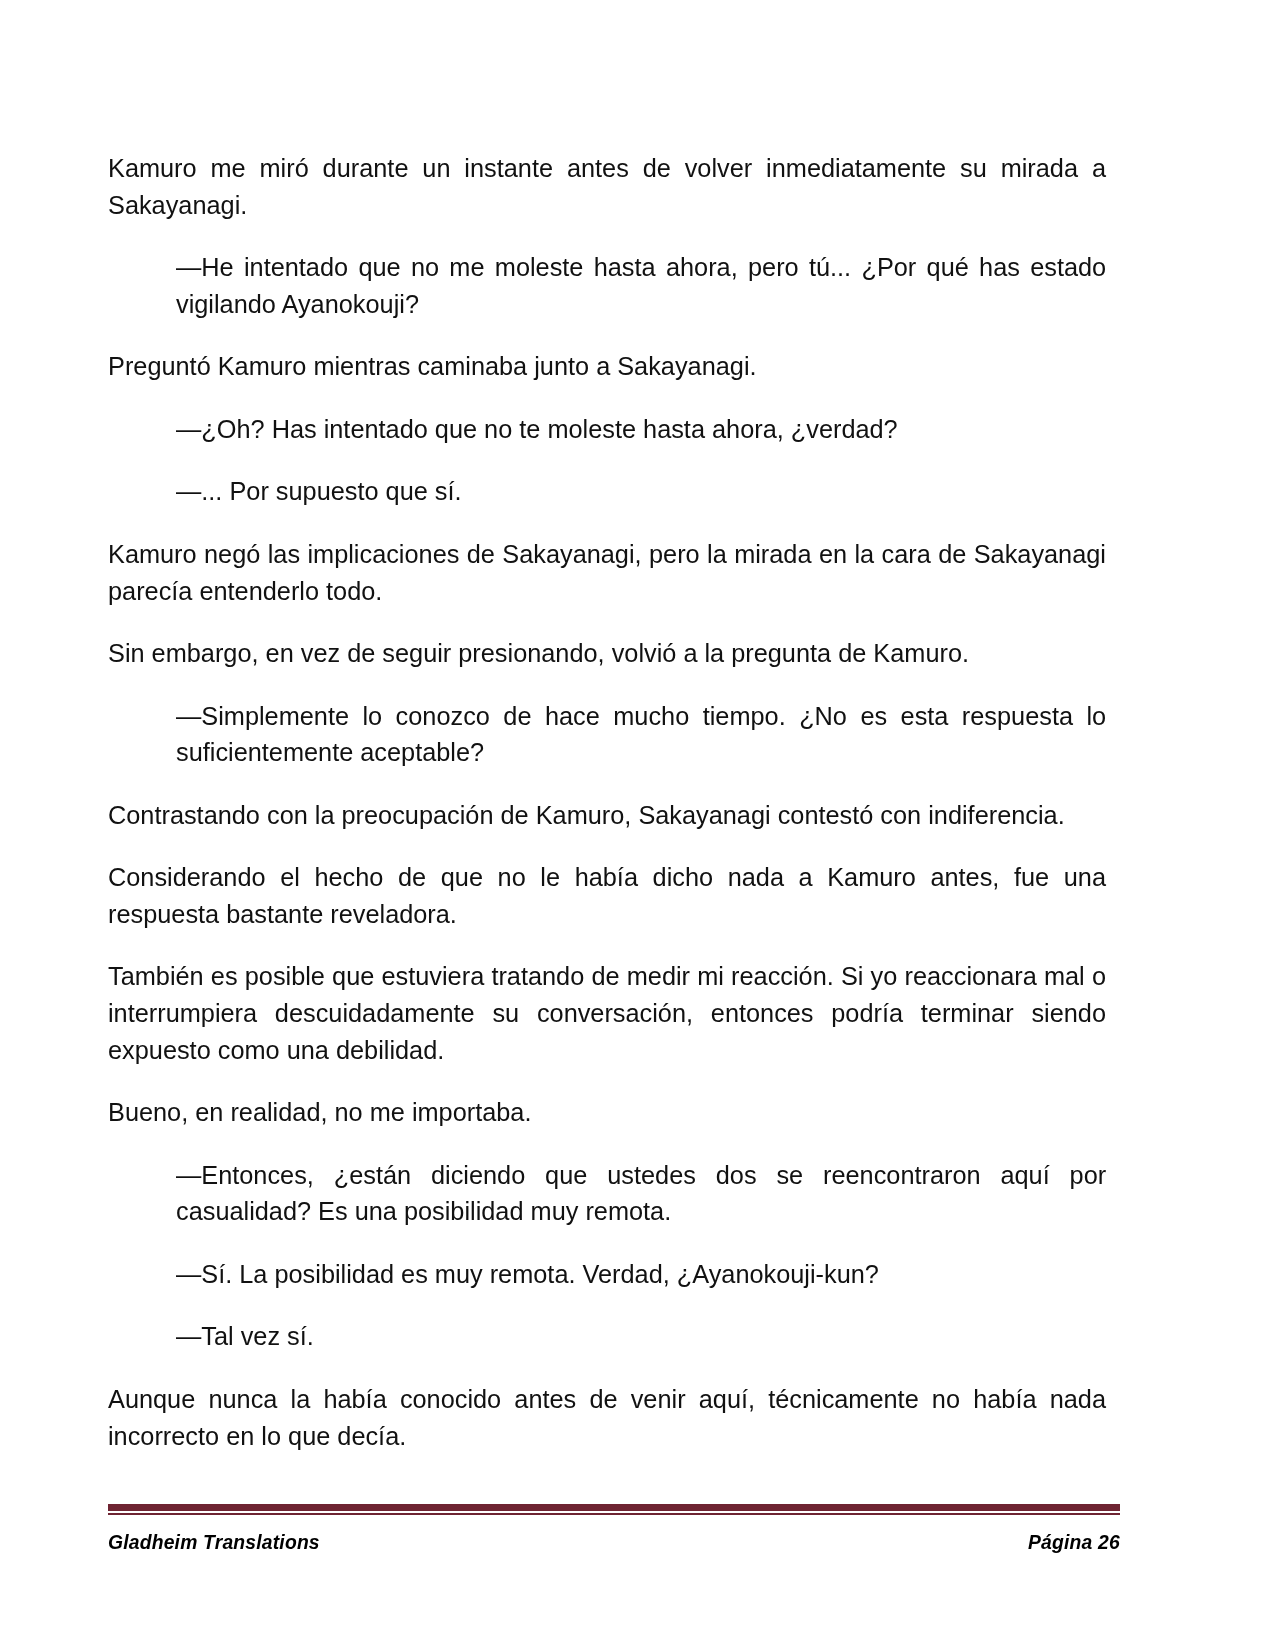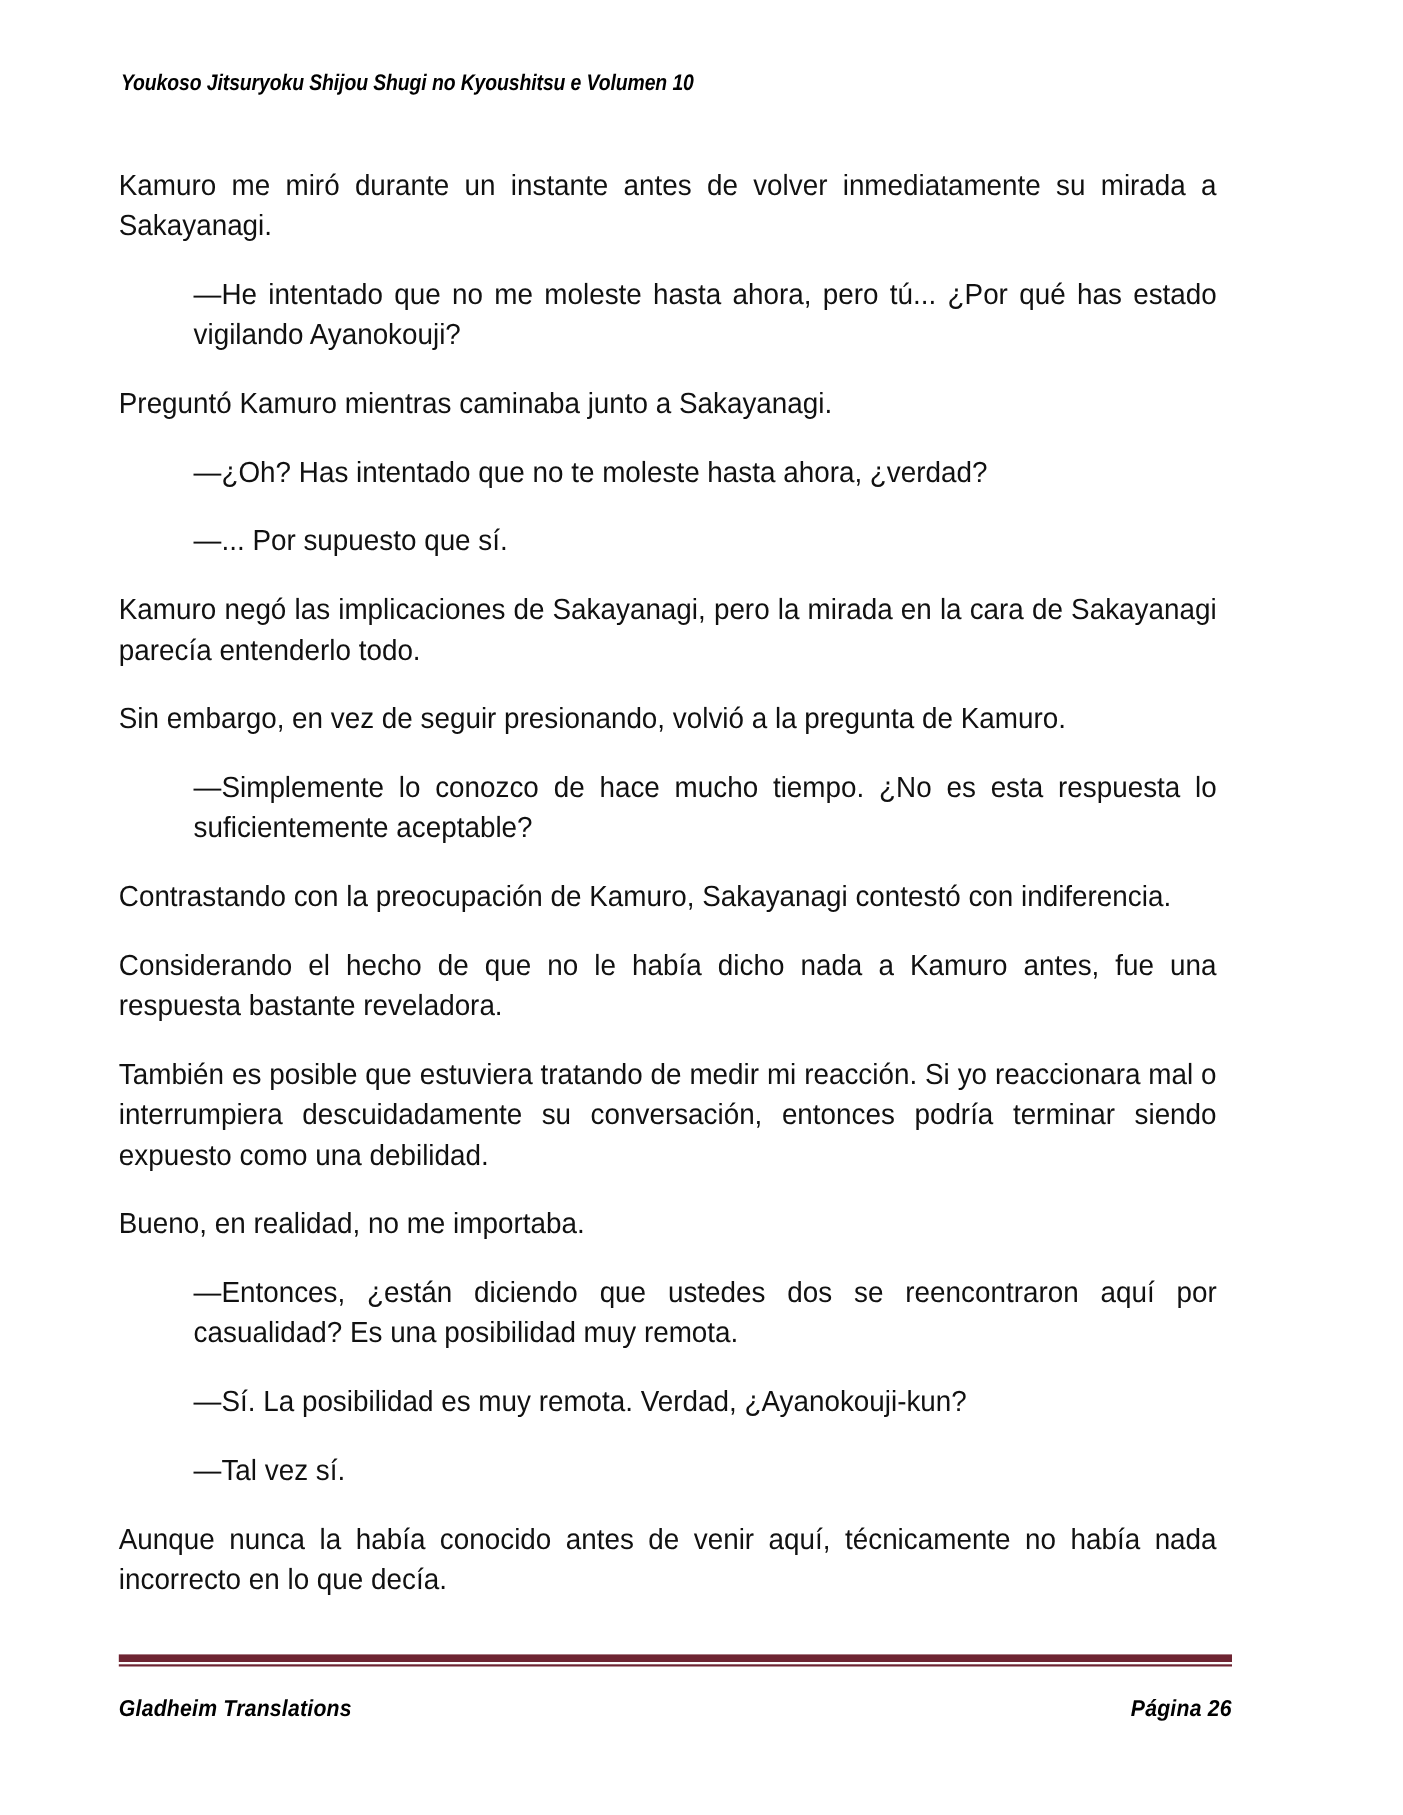--- a/index.html
+++ b/index.html
@@ -90,21 +90,21 @@
   }
   .footer-rule-thin {
     height: 2px;
     background: #6E2432;
     width: 100%;
   }
   .footer-row {
     display: flex;
     justify-content: space-between;
     align-items: flex-start;
-    margin-top: 27px;
+    margin-top: 15px;
     width: 100%;
   }
   .footer-left, .footer-right {
     font-family: "Liberation Sans", sans-serif;
     font-size: 21px;
     font-weight: bold;
     font-style: italic;
     color: #000000;
     white-space: nowrap;
     letter-spacing: 0.2px;
@@ -116,23 +116,20 @@
   .footer-right {
     transform: scaleX(0.92);
     transform-origin: right center;
   }
 </style>
 </head>
 <body>
 
 <div class="page">
 
-  <div class="page-header">
-    <div class="header-title">Youkoso Jitsuryoku Shijou Shugi no Kyoushitsu e Volumen 10</div>
-  </div>
 
   <div class="content">
     <p class="para">Kamuro me miró durante un instante antes de volver inmediatamente su mirada a Sakayanagi.</p>
     <p class="para indent">—He intentado que no me moleste hasta ahora, pero tú... ¿Por qué has estado vigilando Ayanokouji?</p>
     <p class="para">Preguntó Kamuro mientras caminaba junto a Sakayanagi.</p>
     <p class="para indent">—¿Oh? Has intentado que no te moleste hasta ahora, ¿verdad?</p>
     <p class="para indent">—... Por supuesto que sí.</p>
     <p class="para">Kamuro negó las implicaciones de Sakayanagi, pero la mirada en la cara de Sakayanagi parecía entenderlo todo.</p>
     <p class="para">Sin embargo, en vez de seguir presionando, volvió a la pregunta de Kamuro.</p>
     <p class="para indent">—Simplemente lo conozco de hace mucho tiempo. ¿No es esta respuesta lo suficientemente aceptable?</p>

